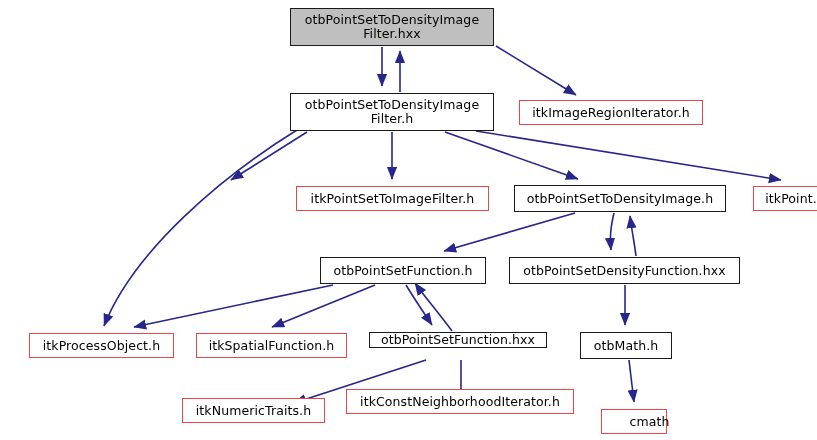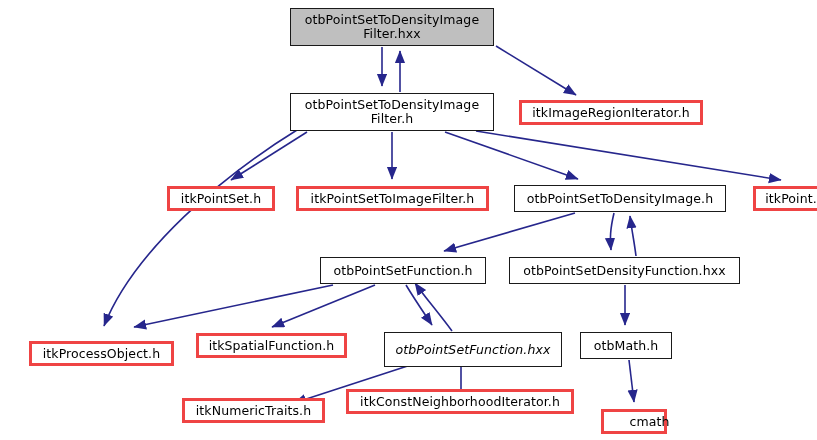--- a/index.html
+++ b/index.html
@@ -25,21 +25,21 @@
     pointer-events: none;
   }
   .node {
     position: absolute;
     box-sizing: border-box;
     display: flex;
     align-items: center;
     justify-content: center;
     text-align: center;
     background: #ffffff;
-    border: 3px solid #ef4444;
+    border: 1px solid #ef4444;
     color: #000000;
     font-size: 12.5px;
     line-height: 14px;
     letter-spacing: 0.1px;
     white-space: pre-line;
     z-index: 2;
   }
   .node.strong {
     border: 1.5px solid #1a1a1a;
   }
@@ -99,37 +99,36 @@
   </svg>
 
   <div class="node root" style="left:266px; top:8px; width:204px; height:38px;">otbPointSetToDensityImage
 Filter.hxx</div>
 
   <div class="node strong" style="left:266px; top:93px; width:204px; height:38px;">otbPointSetToDensityImage
 Filter.h</div>
 
   <div class="node" style="left:495px; top:100px; width:184px; height:25px;">itkImageRegionIterator.h</div>
 
-  <div class="node" style="left:143px; top:186px; width:108px; height:25px;">itkPointSet.h</div>
 
   <div class="node" style="left:272px; top:186px; width:193px; height:25px;">itkPointSetToImageFilter.h</div>
 
   <div class="node strong" style="left:490px; top:185px; width:212px; height:27px;">otbPointSetToDensityImage.h</div>
 
   <div class="node" style="left:729px; top:186px; width:84px; height:25px;">itkPoint.h</div>
 
   <div class="node strong" style="left:296px; top:257px; width:166px; height:27px;">otbPointSetFunction.h</div>
 
   <div class="node strong" style="left:485px; top:257px; width:231px; height:27px;">otbPointSetDensityFunction.hxx</div>
 
-  <div class="node" style="left:5px; top:341px; width:145px; height:25px;">itkProcessObject.h</div>
+  <div class="node" style="left:5px; top:333px; width:145px; height:25px;">itkProcessObject.h</div>
 
   <div class="node" style="left:172px; top:333px; width:151px; height:25px;">itkSpatialFunction.h</div>
 
-  <div class="node strong" style="left:360px; top:332px; width:178px; height:35px;font-style:italic;">otbPointSetFunction.hxx</div>
+  <div class="node strong" style="left:345px; top:332px; width:178px; height:16px;">otbPointSetFunction.hxx</div>
 
   <div class="node strong" style="left:556px; top:332px; width:92px; height:27px;">otbMath.h</div>
 
   <div class="node" style="left:158px; top:398px; width:143px; height:25px;">itkNumericTraits.h</div>
 
   <div class="node" style="left:322px; top:389px; width:228px; height:25px;">itkConstNeighborhoodIterator.h</div>
 
   <div class="node" style="left:577px; top:409px; width:66px; height:25px;padding-left:31px;">cmath</div>
 
 </div>

